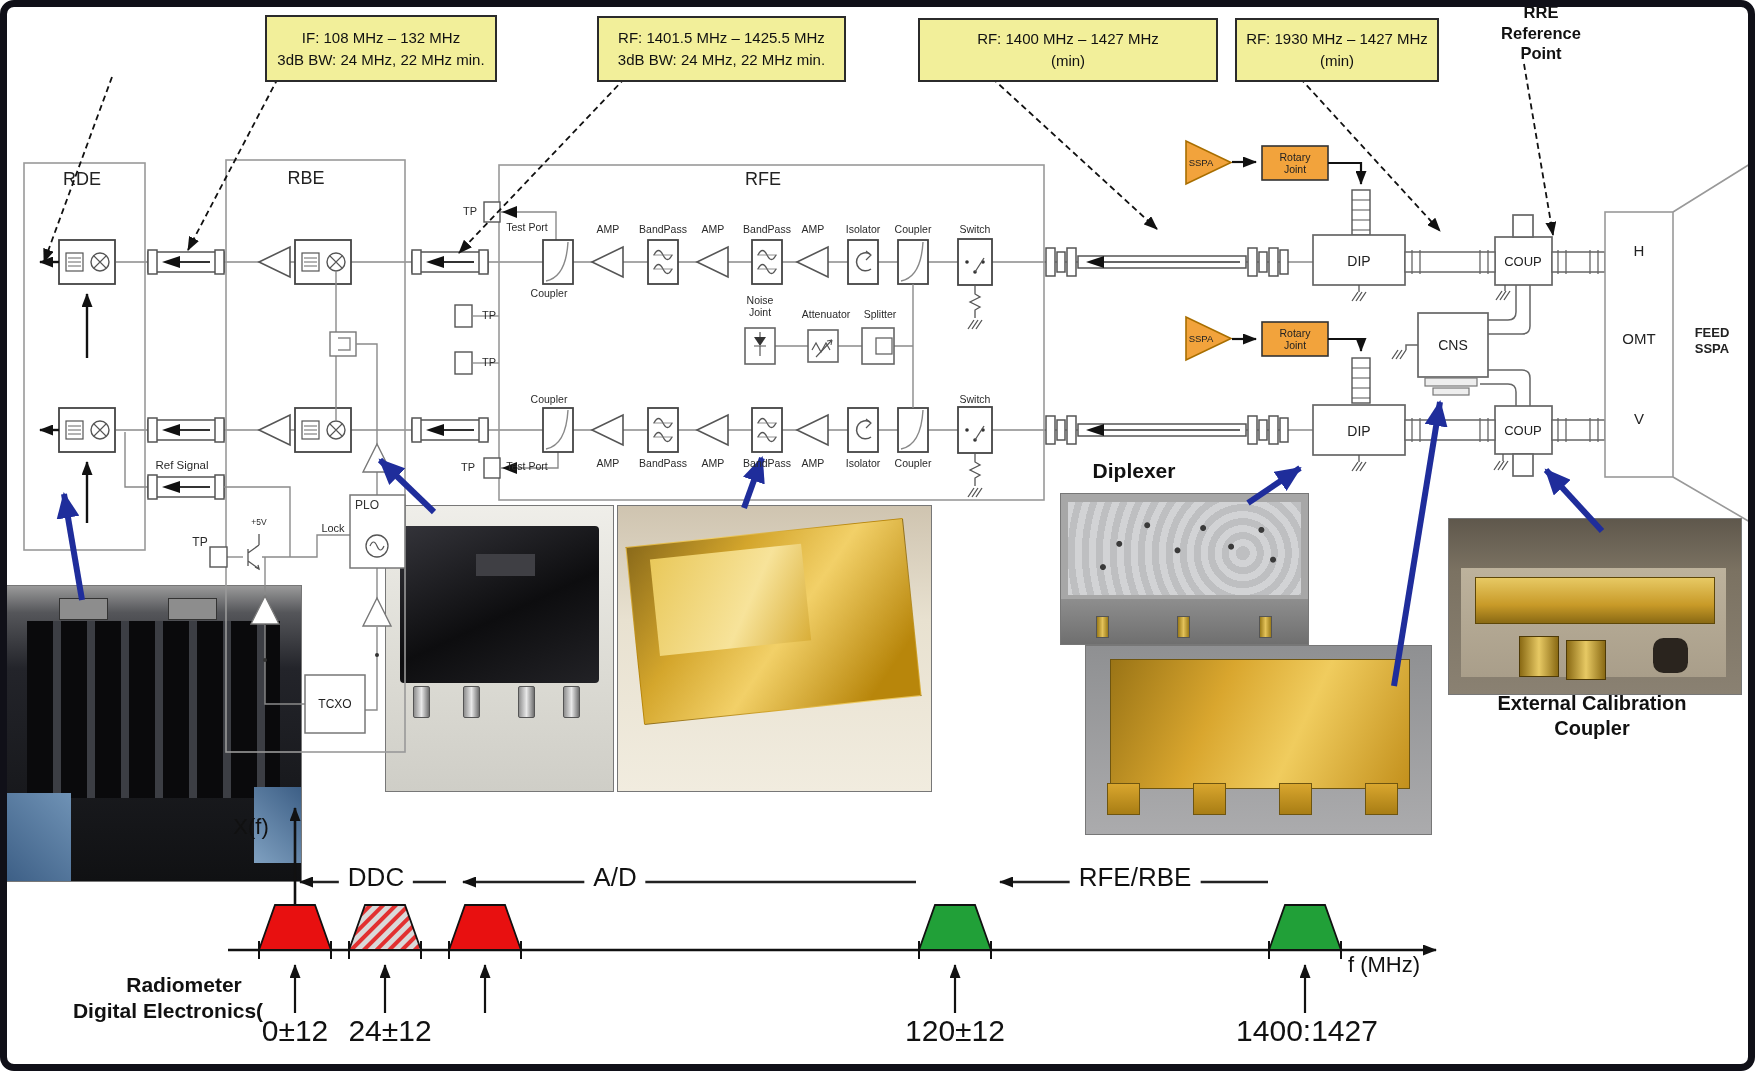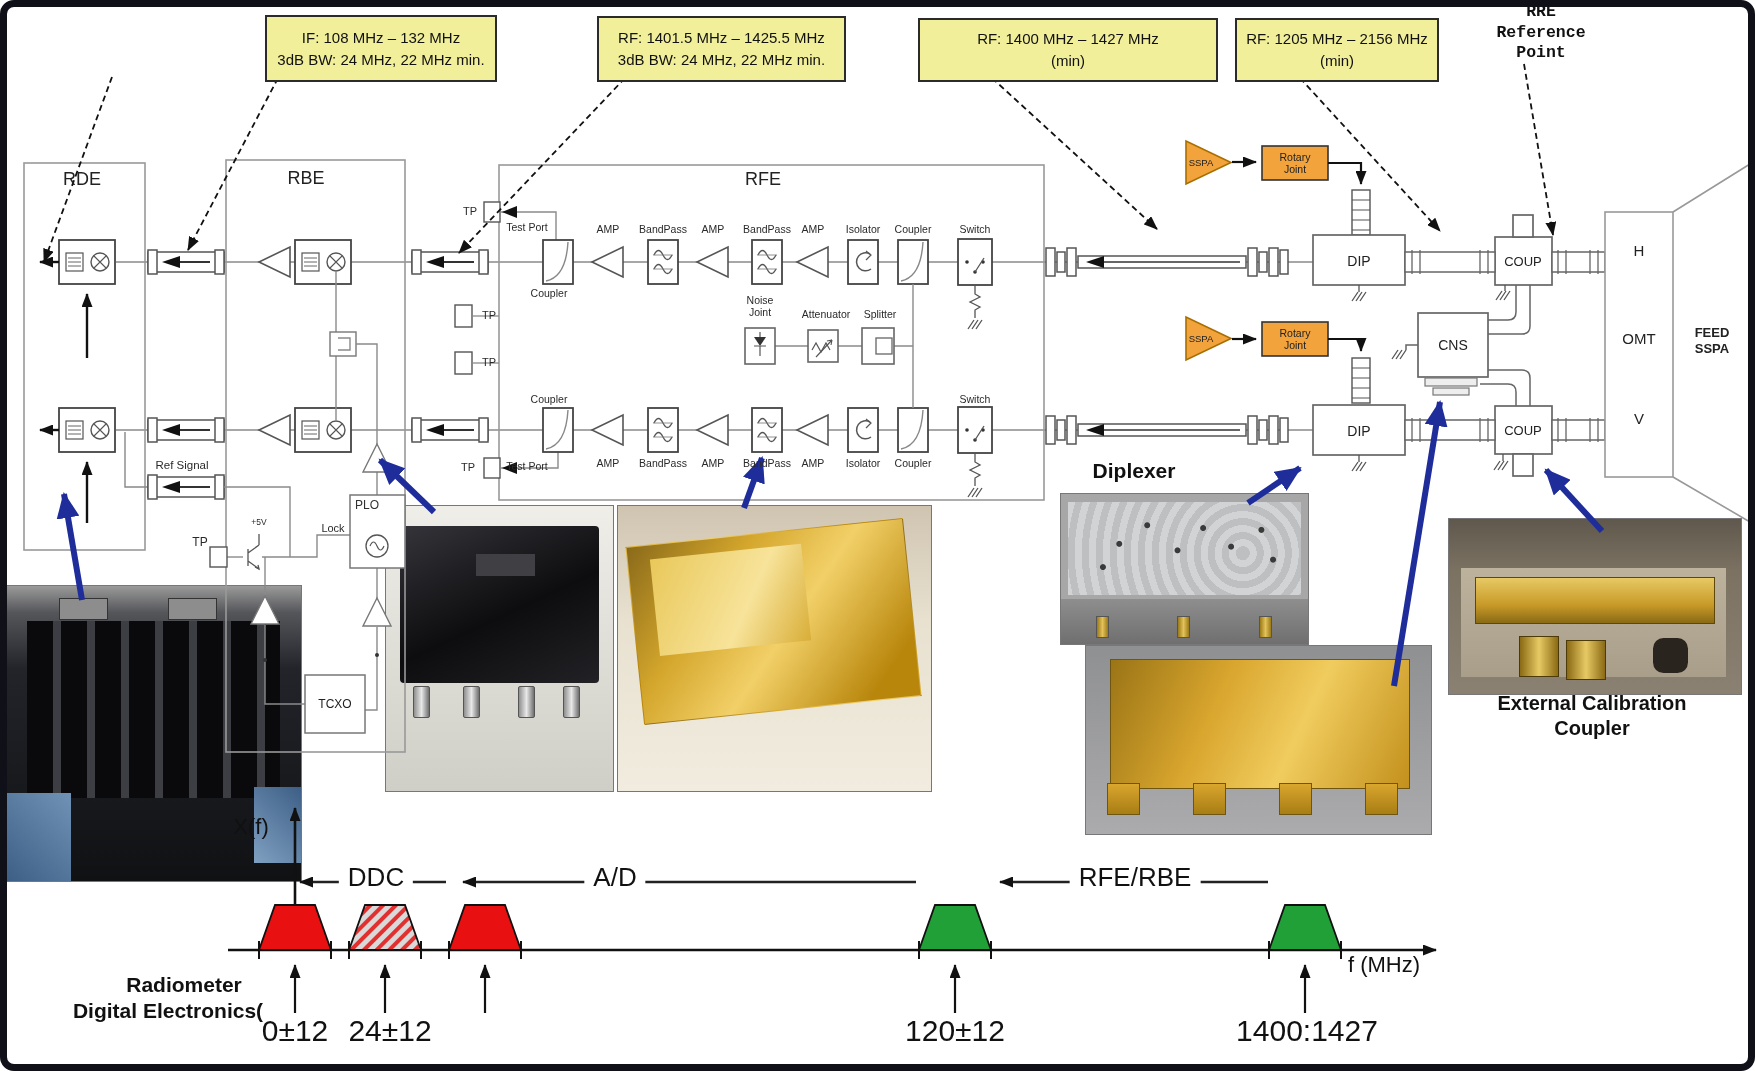--- a/index.html
+++ b/index.html
@@ -17,21 +17,21 @@
   .cap{position:absolute;transform:translateX(-50%);white-space:nowrap;font-weight:bold;font-size:21px;color:#111;z-index:4;}
   .num{position:absolute;transform:translateX(-50%);white-space:nowrap;font-size:30px;color:#111;z-index:4;}
   .axlab{position:absolute;transform:translateX(-50%);white-space:nowrap;font-size:22px;color:#111;z-index:4;}
   .stage-lab{position:absolute;transform:translateX(-50%);white-space:nowrap;font-size:26px;color:#111;background:#fff;padding:0 9px;z-index:4;}
   .wrap2{width:56px;white-space:normal;line-height:1.15;}
   
   .callout{position:absolute;background:#F2EF9A;border:2px solid #2b2b2b;display:flex;flex-direction:column;
            align-items:center;justify-content:center;font-size:15px;line-height:1.45;color:#111;
            text-align:center;z-index:5;}
   .rre{position:absolute;left:1494px;top:2px;width:94px;text-align:center;font-weight:bold;
-       font-size:16.5px;line-height:1.25;color:#111;z-index:5;font-family:Liberation Mono, monospace;}
+       font-size:16.5px;line-height:1.25;color:#111;z-index:5;}
   
   .photo{position:absolute;z-index:1;border:1px solid #777;overflow:hidden;}
   .ph-rde{background:linear-gradient(180deg,#9a9a9a 0%,#55565a 9%,#23242a 28%,#101113 100%);}
   .ph-rde .slots{position:absolute;left:7%;right:7%;top:12%;bottom:28%;
       background:repeating-linear-gradient(90deg,#0a0a0c 0 26px,#3c3e44 26px 34px);}
   .ph-rde .card{position:absolute;top:4%;height:7%;width:16%;background:#8d8d8d;border:1px solid #333;}
   .ph-rde .blue1{position:absolute;left:0;bottom:0;width:22%;height:30%;background:linear-gradient(45deg,#3d5f86,#6f92b5);}
   .ph-rde .blue2{position:absolute;right:0;bottom:6%;width:16%;height:26%;background:linear-gradient(225deg,#3d5f86,#7fa0c0);}
   .ph-black{background:linear-gradient(180deg,#efeee9,#dddcd5 55%,#cfcec7);}
   .ph-black .box{position:absolute;left:6%;right:6%;top:7%;height:55%;border-radius:4px;
@@ -443,21 +443,21 @@
   </div>
   <div class="callout" style="left:597px;top:16px;width:245px;height:62px">
     <span>RF: 1401.5 MHz – 1425.5 MHz</span>
     <span>3dB BW: 24 MHz, 22 MHz min.</span>
   </div>
   <div class="callout" style="left:918px;top:18px;width:296px;height:60px">
     <span>RF: 1400 MHz – 1427 MHz</span>
     <span>(min)</span>
   </div>
   <div class="callout" style="left:1235px;top:18px;width:200px;height:60px">
-    <span>RF: 1205 MHz – 2156 MHz</span>
+    <span>RF: 1930 MHz – 1427 MHz</span>
     <span>(min)</span>
   </div>
   <div class="rre">
     <div>RRE</div>
     <div>Reference</div>
     <div>Point</div>
   </div>
 
   <div class="lb s18" style="left:82px;top:170px">RDE</div>
   <div class="lb s18" style="left:306px;top:169px">RBE</div>

